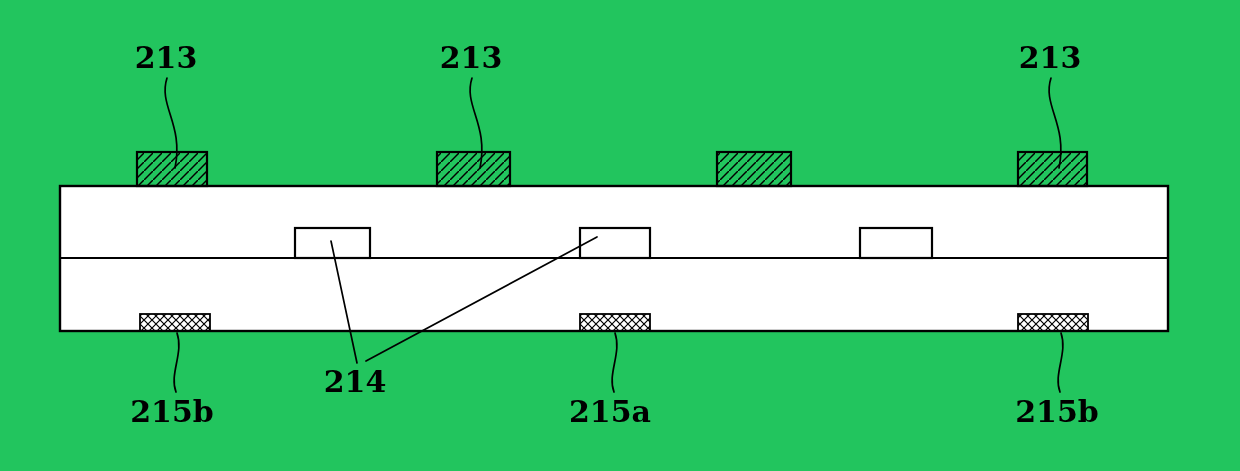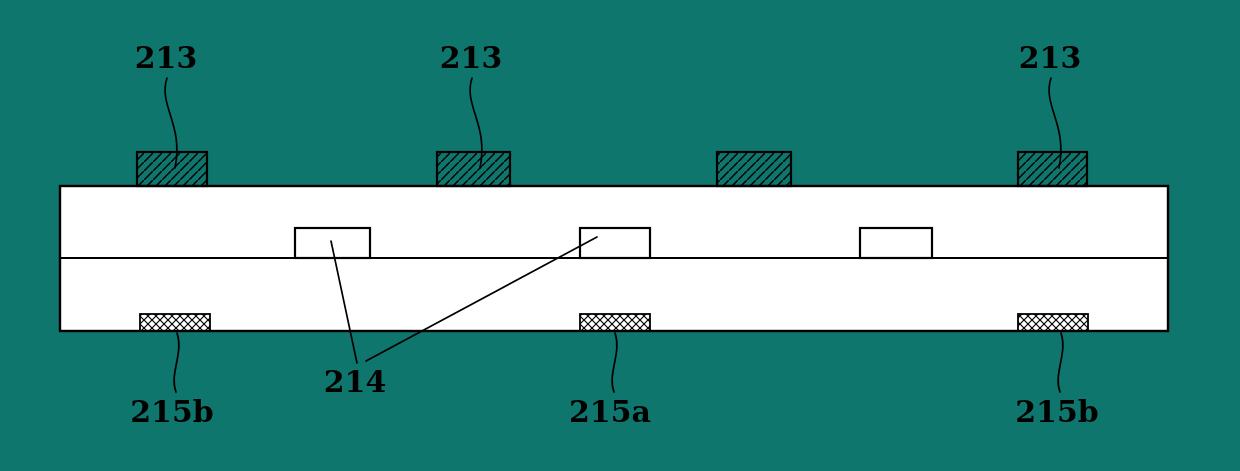--- a/index.html
+++ b/index.html
@@ -4,21 +4,21 @@
 <style>
   html, body {
     margin: 0;
     padding: 0;
     background: #ffffff;
   }
   .page {
     position: relative;
     width: 1240px;
     height: 471px;
-    background: #0f766e;
+    background: #22c55e;
     overflow: hidden;
   }
   svg { display: block; }
   .fig-label {
     font-family: "DejaVu Serif", "Liberation Serif", serif;
     font-weight: bold;
     font-size: 30px;
     fill: #000000;
   }
 </style>

